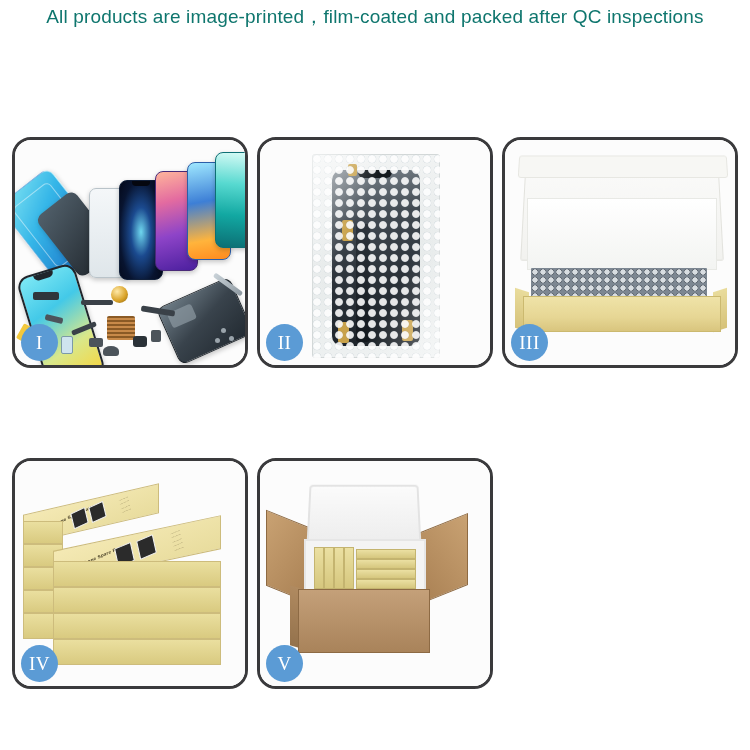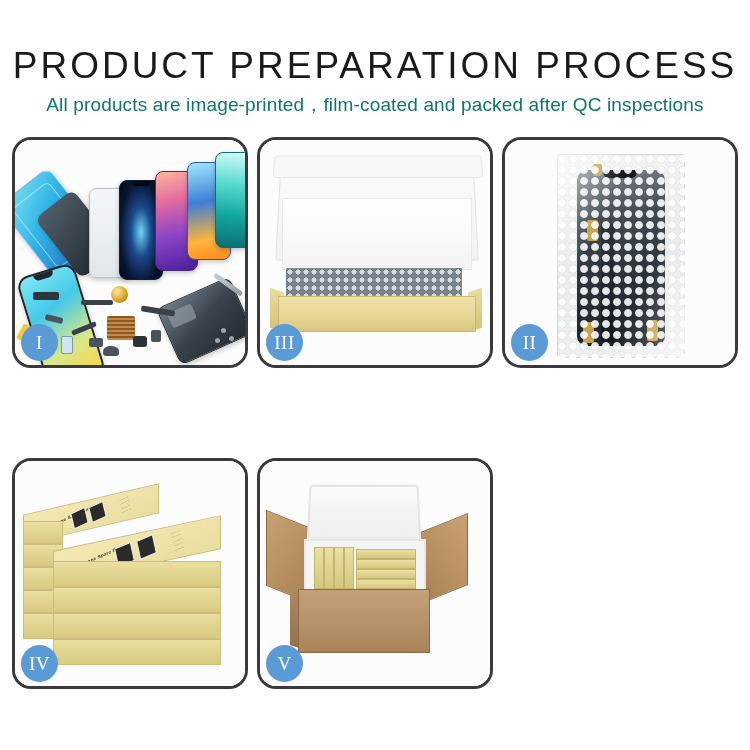--- a/index.html
+++ b/index.html
@@ -223,21 +223,20 @@
     transform:skewY(16deg);border:1px solid #8d6a44;}
   .c6-tape{position:absolute;background:rgba(160,125,85,.55);}
   .c6-seal{position:absolute;background:#a07c54;border-radius:1px;opacity:.8;}
 </style>
 </head>
 <body>
 
 <div id="page">
 
   <div class="header">
-    <div class="title">PRODUCT PREPARATION PROCESS</div>
     <div class="subtitle">All products are image-printed，film-coated and packed after QC inspections</div>
   </div>
 
   <div class="grid">
 
     <div class="panel p1">
       <div class="stage">
         <div class="ph ph-a"></div>
         <div class="ph ph-b"></div>
         <div class="ph ph-c"></div>
@@ -263,45 +262,45 @@
         <div class="part" style="left:74px;top:198px;width:14px;height:9px"></div>
         <div class="part" style="left:136px;top:190px;width:10px;height:12px"></div>
         <div class="part" style="left:88px;top:206px;width:16px;height:10px;border-radius:50% 50% 3px 3px"></div>
         <div class="part" style="left:30px;top:176px;width:18px;height:6px;transform:rotate(14deg)"></div>
       </div>
       <div class="badge">I</div>
     </div>
 
     <div class="panel">
       <div class="stage">
-        <div class="b3-lid"></div>
-        <div class="b3-foam"></div>
-        <div class="b3-bub"></div>
-        <div class="b3-lflap"></div>
-        <div class="b3-rflap"></div>
-        <div class="b3-front"></div>
-      </div>
-      <div class="badge">III</div>
-    </div>
-
-    <div class="panel">
-      <div class="stage">
         <div class="bagwrap">
           <div class="bag"></div>
           <div class="scr"></div>
           <div class="strip"></div>
           <div class="tabg" style="left:36px;top:10px;width:9px;height:12px"></div>
           <div class="tabg" style="left:30px;top:66px"></div>
           <div class="tabg" style="left:26px;top:168px"></div>
           <div class="tabg" style="left:90px;top:166px"></div>
           <div class="bubbles"></div>
           <div class="bagsheen"></div>
         </div>
       </div>
       <div class="badge">II</div>
+    </div>
+
+    <div class="panel">
+      <div class="stage">
+        <div class="b3-lid"></div>
+        <div class="b3-foam"></div>
+        <div class="b3-bub"></div>
+        <div class="b3-lflap"></div>
+        <div class="b3-rflap"></div>
+        <div class="b3-front"></div>
+      </div>
+      <div class="badge">III</div>
     </div>
 
     <div class="panel">
       <div class="stage">
 
         <div class="st st-top" style="left:8px;top:38px;width:136px;height:30px;transform:skewY(-13deg);">
           <div class="lbl" style="left:10px;top:11px;transform:rotate(-13deg)">Mobile Phone Spare Parts</div>
           <div class="lblbox" style="left:48px;top:7px;width:13px;height:15px;transform:rotate(-13deg)"></div>
           <div class="lblbox" style="left:66px;top:5px;width:13px;height:15px;transform:rotate(-13deg)"></div>
           <div class="lbltxt" style="left:96px;top:4px;transform:rotate(-13deg)">———<br>———<br>———<br>———</div>

